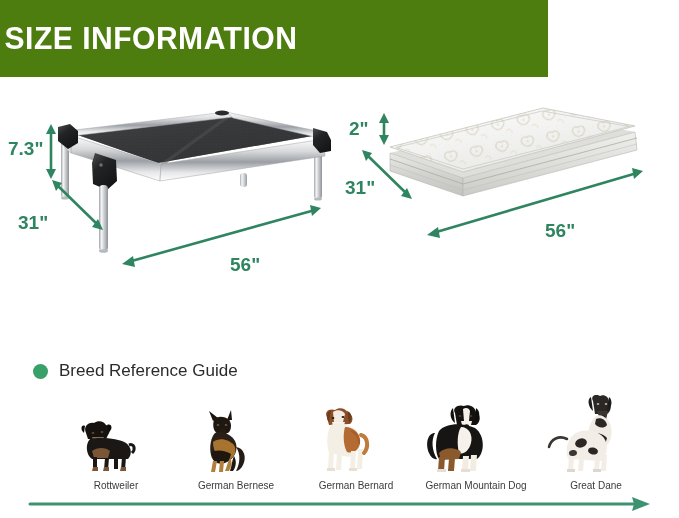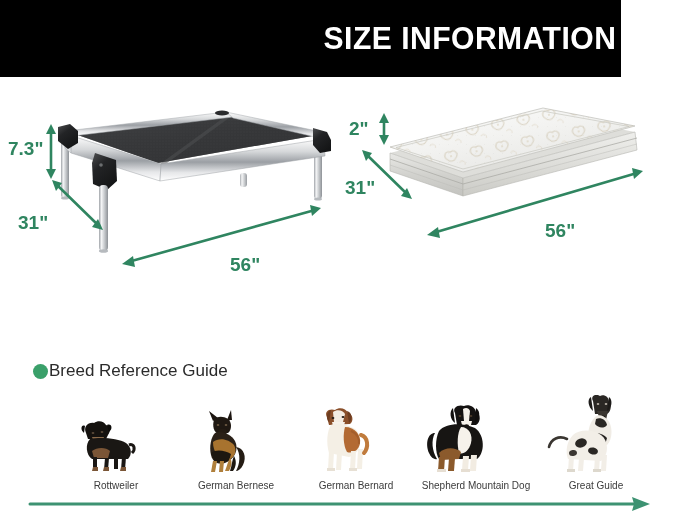--- a/index.html
+++ b/index.html
@@ -12,26 +12,26 @@
     height: 518px;
     font-family: "Liberation Sans", sans-serif;
     overflow: hidden;
     position: relative;
   }
 
   
   .header {
     position: absolute;
     left: 0; top: 0;
-    width: 621px;
+    width: 548px;
     height: 77px;
-    background: #000000;
+    background: #4d7c0f;
     display: flex;
     align-items: center;
-    justify-content: flex-end;
+    justify-content: flex-start;
   }
   .header-title {
     color: #ffffff;
     font-size: 31px;
     font-weight: bold;
     letter-spacing: 0.5px;
     font-family: "Liberation Sans", sans-serif;
     transform: scaleX(0.97);
   }
 
@@ -62,21 +62,21 @@
   .breed-section {
     position: absolute;
     left: 0; top: 347px;
     width: 679px; height: 171px;
   }
   .breed-heading {
     position: absolute;
     left: 33px; top: 14px;
     display: flex;
     align-items: center;
-    gap: 1px;
+    gap: 11px;
   }
   .breed-bullet {
     width: 15px; height: 15px;
     border-radius: 50%;
     background: #3aa06a;
     display: block;
   }
   .breed-heading-text {
     font-size: 17px;
     color: #2b2b2b;
@@ -383,21 +383,21 @@
           <path d="M20,50 C26,44 36,44 42,49 L40,56 L22,57 Z" fill="#8b5a2c"></path>
           <path d="M20,54 L26,54 L25,68 L19,68 Z" fill="#8b5a2c"></path>
           <path d="M30,55 L36,55 L35,68 L29,68 Z" fill="#8b5a2c"></path>
           <path d="M44,53 L50,53 L49,68 L43,68 Z" fill="#f2ece2"></path>
           <path d="M52,52 L58,52 L57,68 L51,68 Z" fill="#f2ece2"></path>
           <path d="M18,66 L27,66 L27,69 L18,69 Z" fill="#e6ded2"></path>
           <path d="M42,66 L51,66 L51,69 L42,69 Z" fill="#e6ded2"></path>
           <path d="M16,30 C9,30 6,40 10,50 C12,55 16,57 18,56 C13,48 12,37 16,30 Z" fill="#171513"></path>
         </g>
       </svg>
-      <div class="breed-name">Shepherd Mountain Dog</div>
+      <div class="breed-name">German Mountain Dog</div>
     </div>
 
     <div class="breed-item">
       <svg class="breed-img" width="78" height="80" viewBox="0 0 78 80">
         <g>
           <path d="M50,6 C47,1 53,-2 57,1 C61,-1 66,2 66,7 C69,10 68,17 64,19 L52,19 Z" fill="#2a2724"></path>
           <path d="M48,2 C44,4 45,12 50,16 Z" fill="#1d1b19"></path>
           <path d="M66,2 C70,5 69,13 64,16 Z" fill="#1d1b19"></path>
           <ellipse cx="55" cy="9" rx="1.3" ry="1" fill="#b8b2a8"></ellipse>
           <ellipse cx="63" cy="9" rx="1.3" ry="1" fill="#b8b2a8"></ellipse>
@@ -412,21 +412,21 @@
           <ellipse cx="30" cy="58" rx="4" ry="3" fill="#3a3631" transform="rotate(-8 30 58)"></ellipse>
           <path d="M26,62 L31,62 L30,76 L25,76 Z" fill="#f2eee7"></path>
           <path d="M36,63 L41,63 L40,76 L35,76 Z" fill="#f2eee7"></path>
           <path d="M52,62 L57,62 L56,76 L51,76 Z" fill="#f2eee7"></path>
           <path d="M59,60 L64,60 L63,76 L58,76 Z" fill="#f2eee7"></path>
           <path d="M24,74 L32,74 L32,77 L24,77 Z" fill="#ddd8cd"></path>
           <path d="M50,74 L58,74 L58,77 L50,77 Z" fill="#ddd8cd"></path>
           <path d="M24,44 C16,40 8,44 6,52" fill="none" stroke="#3a3631" stroke-width="2.6" stroke-linecap="round"></path>
         </g>
       </svg>
-      <div class="breed-name">Great Guide</div>
+      <div class="breed-name">Great Dane</div>
     </div>
 
   </div>
 
   <svg class="size-arrow" width="625" height="18" viewBox="0 0 625 18">
     <line x1="2" y1="9" x2="608" y2="9" stroke="#3d9272" stroke-width="3" stroke-linecap="round"></line>
     <polygon points="622,9 604,2 606,9 604,16" fill="#3d9272"></polygon>
   </svg>
 </div>
 

